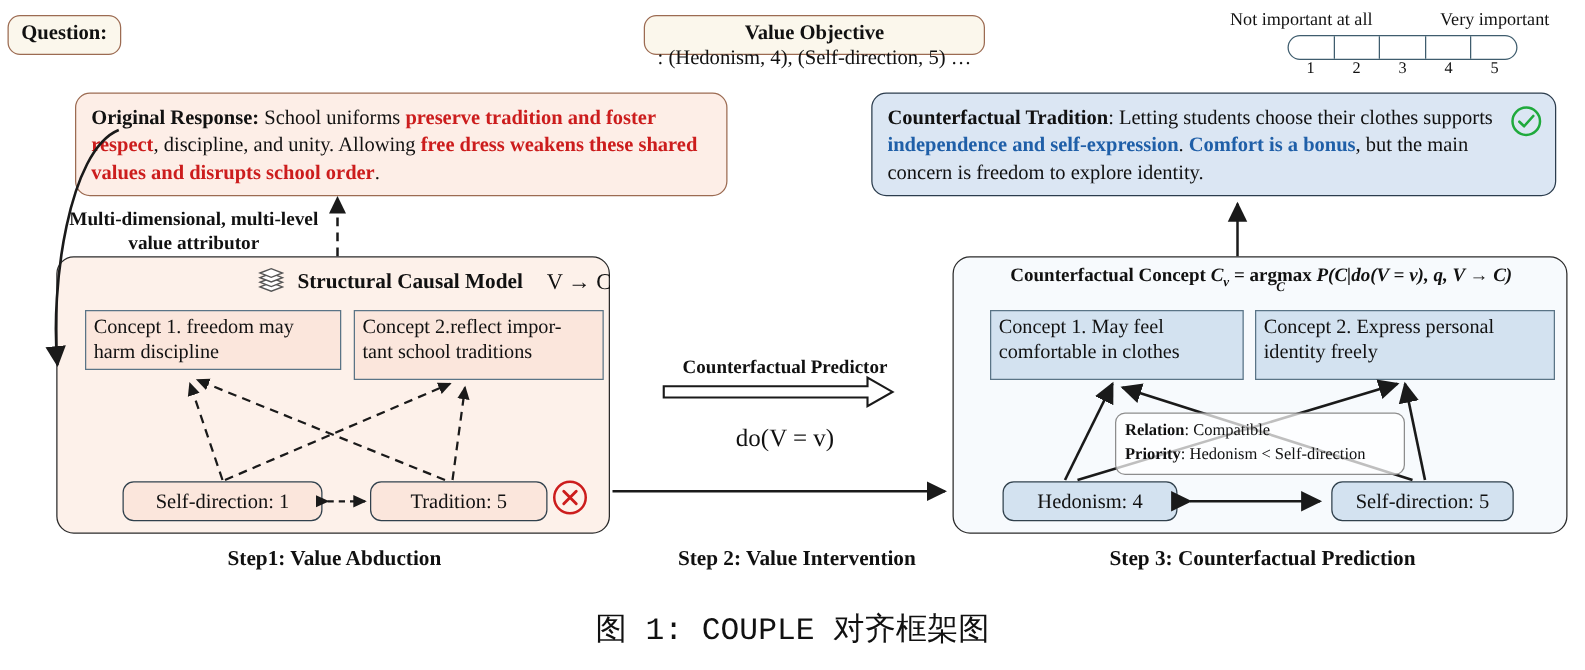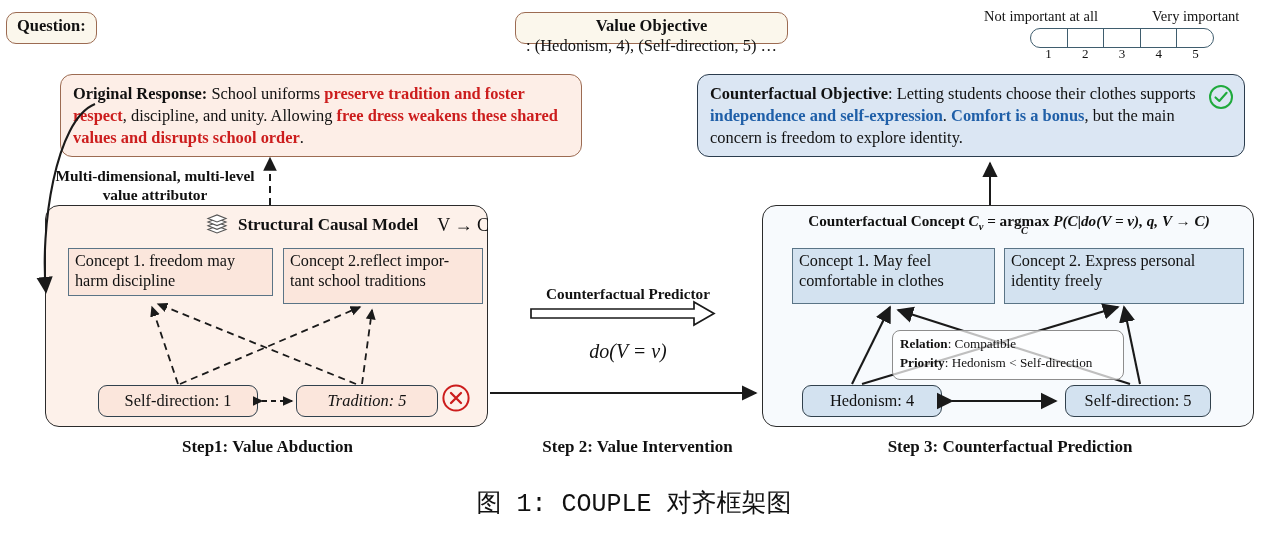--- a/index.html
+++ b/index.html
@@ -120,40 +120,40 @@
 
   
   .vnode {
     position: absolute; border-radius: 9px; border: 1.5px solid #31414d;
     display: flex; align-items: center; justify-content: center;
     font-size: 16.4px; height: 32px;
   }
   .vnode.warm { background: #fbe6dc; }
   .vnode.cool { background: #d3e2f0; }
   #node-self-direction-1 { left: 98px;  top: 385px; width: 160px; }
-  #node-tradition-5      { left: 296px; top: 385px; width: 142px; font-style: italic; }
+  #node-tradition-5      { left: 296px; top: 385px; width: 142px; }
   #node-hedonism-4       { left: 802px; top: 385px; width: 140px; }
   #node-self-direction-5 { left: 1065px;top: 385px; width: 146px; }
 
   
   #relation-callout {
     position: absolute; left: 892px; top: 330px; width: 232px; height: 50px;
     border: 1px solid #8d8d8d; border-radius: 8px;
     background: rgba(255,255,255,0.72);
     font-size: 13.2px; line-height: 1.45; padding: 3px 7px;
   }
 
   
   #cf-predictor-label {
     position: absolute; left: 528px; top: 285px; width: 200px;
     text-align: center; font-weight: bold; font-size: 15.2px;
   }
   #do-label {
     position: absolute; left: 528px; top: 340px; width: 200px;
-    text-align: center; font-size: 20px; font-style: italic;
+    text-align: center; font-size: 20px; 
     font-family: "Liberation Serif", serif;
   }
 
   
   .step {
     position: absolute; top: 437px; text-align: center;
     font-weight: bold; font-size: 17px; white-space: nowrap;
   }
   #step-1 { left: 120px; width: 295px; }
   #step-2 { left: 505px; width: 265px; }
@@ -202,21 +202,21 @@
       <span>4</span>
       <span>5</span>
     </div>
   </div>
 
   <div class="resp" id="original-response">
     <span class="b">Original Response:</span><span> School uniforms </span><span class="hl">preserve tradition and foster respect</span><span>, discipline, and unity. Allowing </span><span class="hl">free dress weakens these shared values and disrupts school order</span><span>.</span>
   </div>
 
   <div class="resp" id="counterfactual-response">
-    <span class="b">Counterfactual Objective</span><span>: Letting students choose their clothes supports </span><span class="hl">independence and self-expression</span><span>. </span><span class="hl">Comfort is a bonus</span><span>, but the main concern is freedom to explore identity.</span>
+    <span class="b">Counterfactual Tradition</span><span>: Letting students choose their clothes supports </span><span class="hl">independence and self-expression</span><span>. </span><span class="hl">Comfort is a bonus</span><span>, but the main concern is freedom to explore identity.</span>
 
     <svg id="check-icon" viewBox="0 0 26 26">
       <circle cx="13" cy="13" r="11" fill="none" stroke="#1faa3c" stroke-width="2"></circle>
       <path d="M7.5 13.4 L11.3 17 L18.6 8.8" fill="none" stroke="#1faa3c" stroke-width="2.1" stroke-linecap="round" stroke-linejoin="round"></path>
     </svg>
   </div>
 
   <div id="attributor-label">
     <div>Multi-dimensional, multi-level</div>
     <div>value attributor</div>

